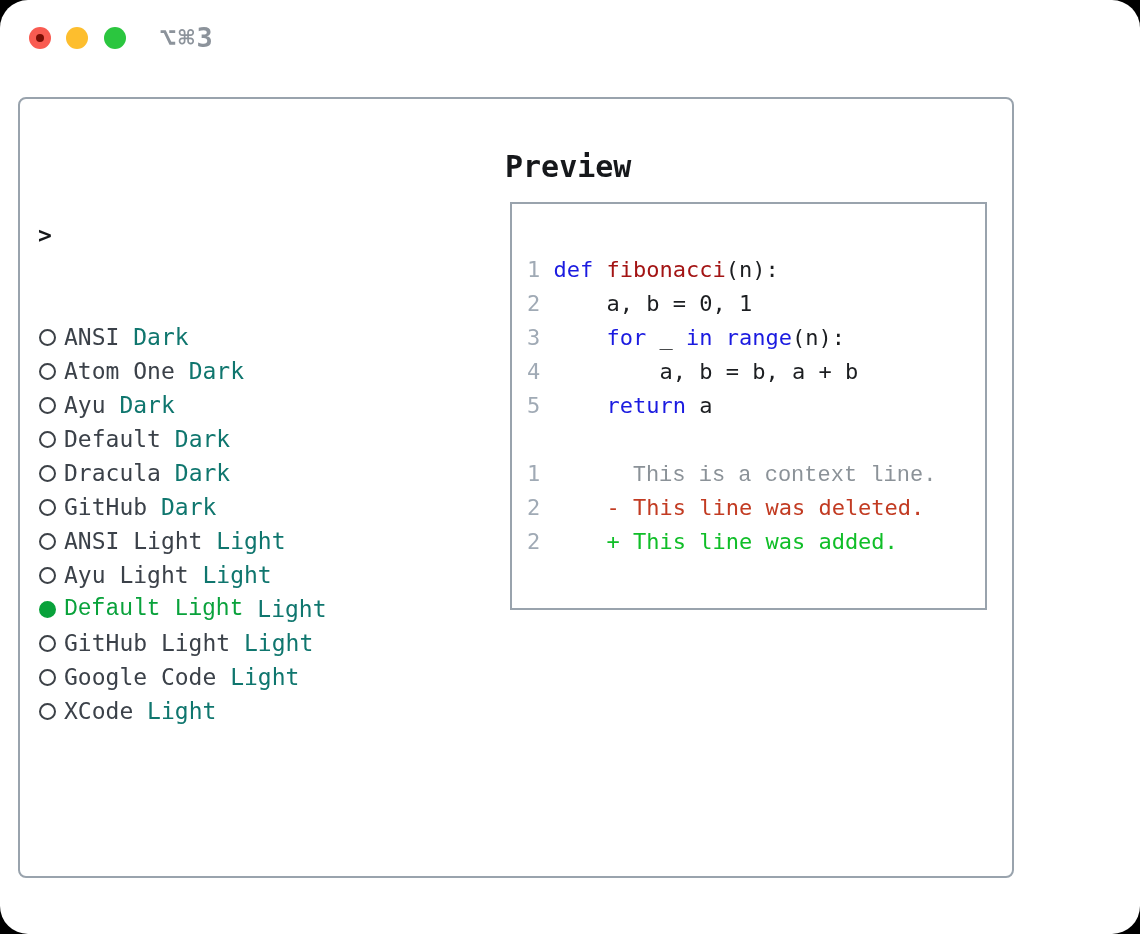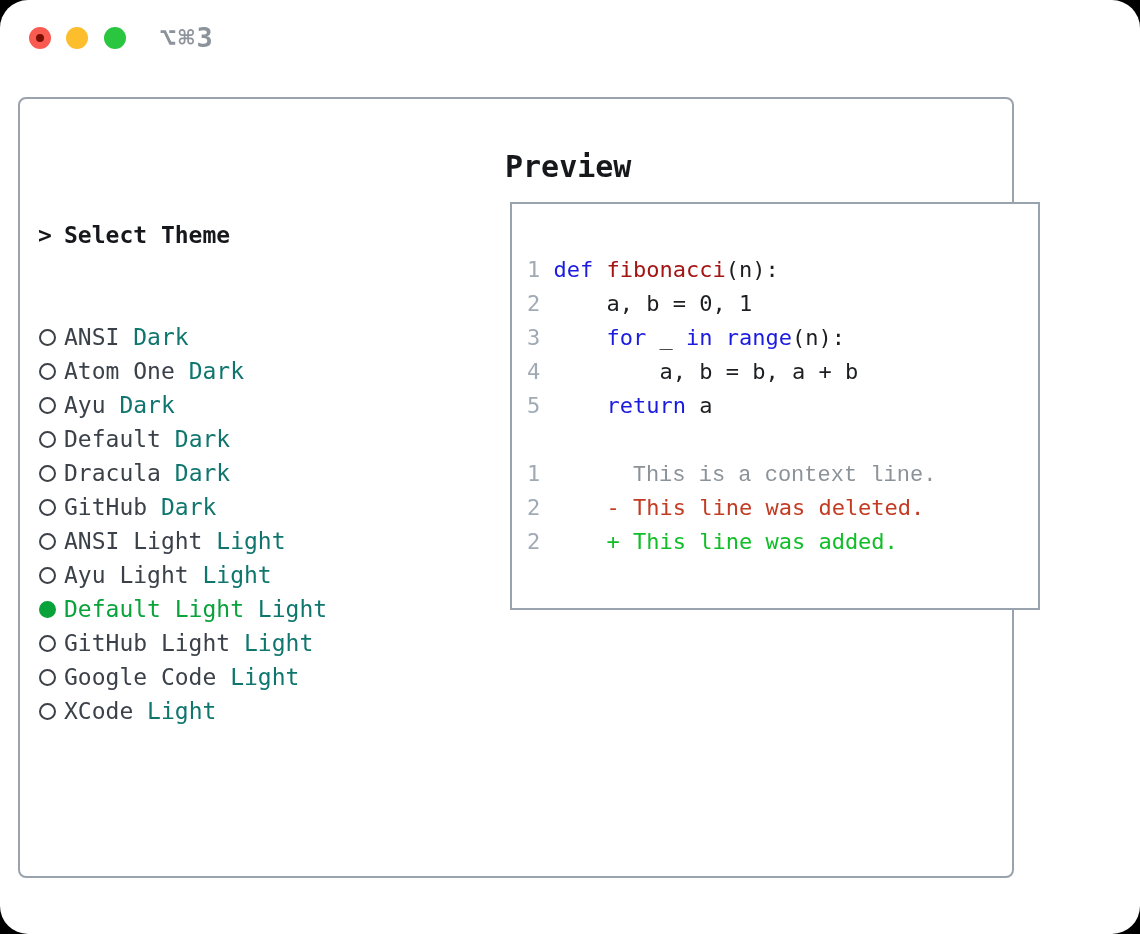--- a/index.html
+++ b/index.html
@@ -45,29 +45,29 @@
     display:inline-flex;align-items:center;width:26px;flex:0 0 26px;
   }
   .prefix{font-weight:bold;color:#16181b;}
   .radio{
     width:13px;height:13px;border:2px solid #3c4147;border-radius:50%;
     box-sizing:content-box;display:inline-block;margin-left:1px;
   }
   .radio.selected{border-color:#09a23b;background:#09a23b;}
   .hdr{font-weight:bold;color:#16181b;}
   .variant{color:#0f766e;}
-  .label.sel{color:#09a23b;}
+  .label.sel{color:#09a23b;font-family:Liberation Mono, monospace;}
   .blank{height:34px;}
   
   .preview-title{
     position:absolute;left:485px;top:51px;height:34px;line-height:34px;
     font-size:30px;font-weight:bold;color:#16181b;
   }
   .preview-box{
-    position:absolute;left:490px;top:103px;width:530px;height:408px;
+    position:absolute;left:490px;top:103px;width:477px;height:408px;
     border:2px solid #99a3ad;box-sizing:border-box;background:#fff;
   }
   .code{
     position:absolute;left:15px;top:49px;
     font-size:22px;line-height:34px;white-space:pre;
   }
   .pline{height:34px;white-space:pre;}
   .ln{display:inline-block;width:2ch;color:#a0aab5;}
   .c-plain{color:#1c1e21;}
   .c-kw{color:#1b1be0;}
@@ -86,21 +86,20 @@
     <span class="tl tl-min"></span>
     <span class="tl tl-zoom"></span>
     <span class="shortcut">⌥⌘3</span>
   </div>
 
   <div class="panel">
 
     <div class="menu">
       <div class="row">
         <span class="marker"><span class="prefix">&gt;</span></span>
-        <span class="hdr">Select Theme</span>
       </div>
       <div id="theme-list"><div class="row"><span class="marker"><span class="radio"></span></span><span class="label">ANSI</span><span class="variant"> Dark</span></div><div class="row"><span class="marker"><span class="radio"></span></span><span class="label">Atom One</span><span class="variant"> Dark</span></div><div class="row"><span class="marker"><span class="radio"></span></span><span class="label">Ayu</span><span class="variant"> Dark</span></div><div class="row"><span class="marker"><span class="radio"></span></span><span class="label">Default</span><span class="variant"> Dark</span></div><div class="row"><span class="marker"><span class="radio"></span></span><span class="label">Dracula</span><span class="variant"> Dark</span></div><div class="row"><span class="marker"><span class="radio"></span></span><span class="label">GitHub</span><span class="variant"> Dark</span></div><div class="row"><span class="marker"><span class="radio"></span></span><span class="label">ANSI Light</span><span class="variant"> Light</span></div><div class="row"><span class="marker"><span class="radio"></span></span><span class="label">Ayu Light</span><span class="variant"> Light</span></div><div class="row"><span class="marker"><span class="radio selected"></span></span><span class="label sel">Default Light</span><span class="variant"> Light</span></div><div class="row"><span class="marker"><span class="radio"></span></span><span class="label">GitHub Light</span><span class="variant"> Light</span></div><div class="row"><span class="marker"><span class="radio"></span></span><span class="label">Google Code</span><span class="variant"> Light</span></div><div class="row"><span class="marker"><span class="radio"></span></span><span class="label">XCode</span><span class="variant"> Light</span></div></div>
 
       <div class="blank"></div>
 
       
       
 
       
       

